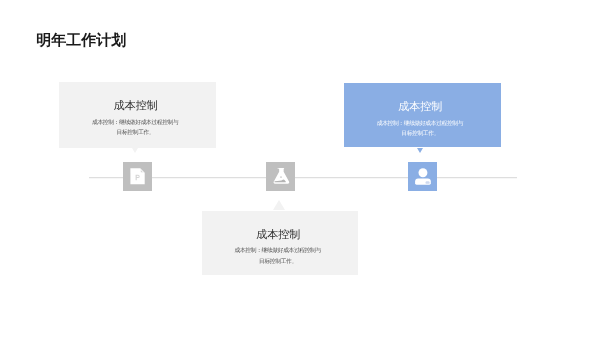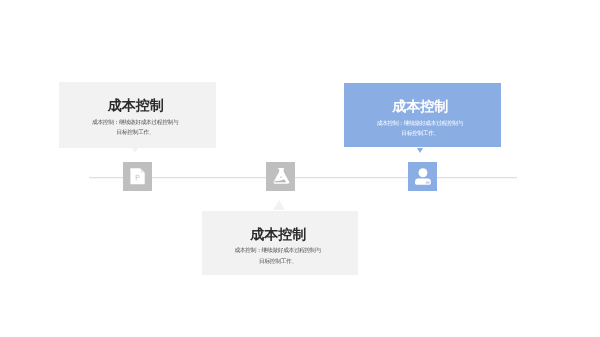--- a/index.html
+++ b/index.html
@@ -12,39 +12,40 @@
          color:#1a1a1a;white-space:nowrap;}
 
   .axis{position:absolute;left:89px;top:177px;width:428px;height:1px;background:#dedede;box-shadow:0 1px 0 0 #f7f7f7;}
 
   .node{position:absolute;width:29px;height:29px;top:162px;background:#bfbfbf;}
   .node.blue{background:#8aaee4;}
   .node svg{display:block;}
 
   .card{position:absolute;width:156.5px;background:#f2f2f2;}
   .card.blue{background:#8aaee4;}
-  .card h3{margin:19px 4px 0 0;text-align:center;font-size:14px;font-weight:bold;
+  .card h3{margin:19px 4px 0 0;text-align:center;font-size:11px;font-weight:normal;
            color:#2b2b2b;line-height:9px;}
   .card p{margin:6.8px auto 0 calc(50% - 47.7px);text-align:center;font-size:5.8px;
           letter-spacing:-0.4px;text-indent:-0.4px;color:#4f4f4f;line-height:10.3px;width:91px;}
   .card.blue h3{color:#ffffff;}
   .card.blue p{color:#ffffff;}
 
   .tri{position:absolute;width:0;height:0;}
   .tri-down{border-left:3.8px solid transparent;border-right:3.8px solid transparent;
             border-top:5.2px solid #f2f2f2;}
   .tri-down.blue{border-top-color:#8aaee4;}
   .tri-up{border-left:6.6px solid transparent;border-right:6.6px solid transparent;
           border-bottom:10.2px solid #f2f2f2;}
 </style>
 </head>
 <body>
 
 <div class="slide">
 
+  <div class="title">明年工作计划</div>
 
   <div class="axis"></div>
 
   <div class="card" style="left:59.4px;top:82.3px;height:65.7px">
     <h3>成本控制</h3>
     <p>成本控制：继续做好成本过程控制与目标控制工作。</p>
   </div>
   <div class="tri tri-down" style="left:131.7px;top:147.5px"></div>
   <div class="node" style="left:123px">
     <svg width="29" height="29" viewBox="0 0 29 29">

